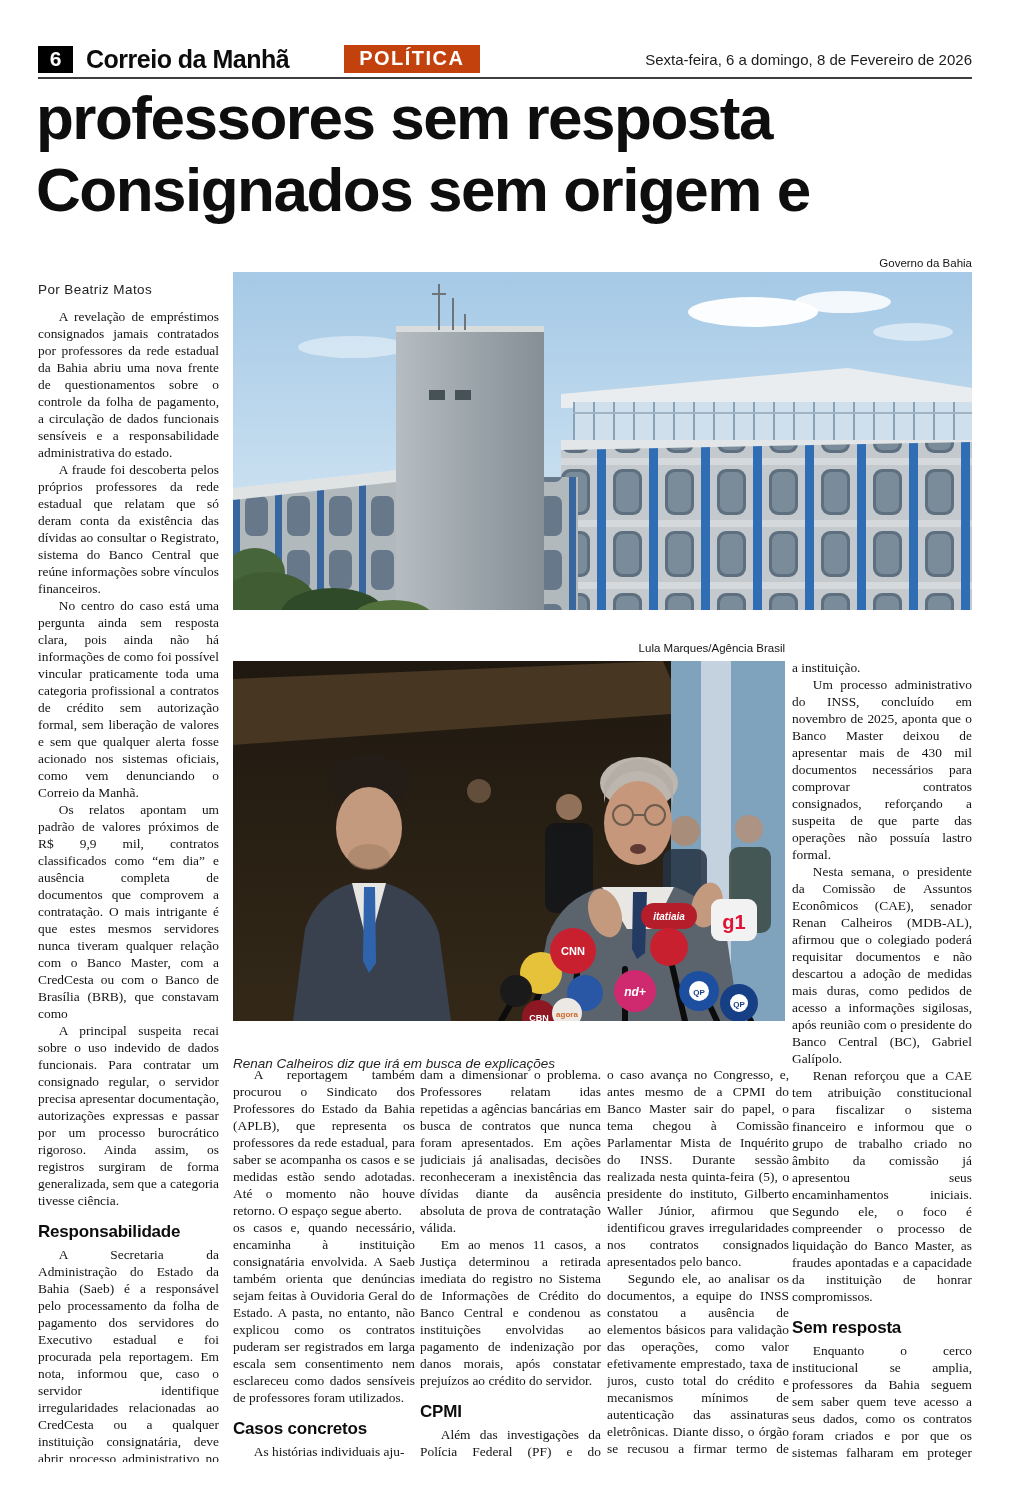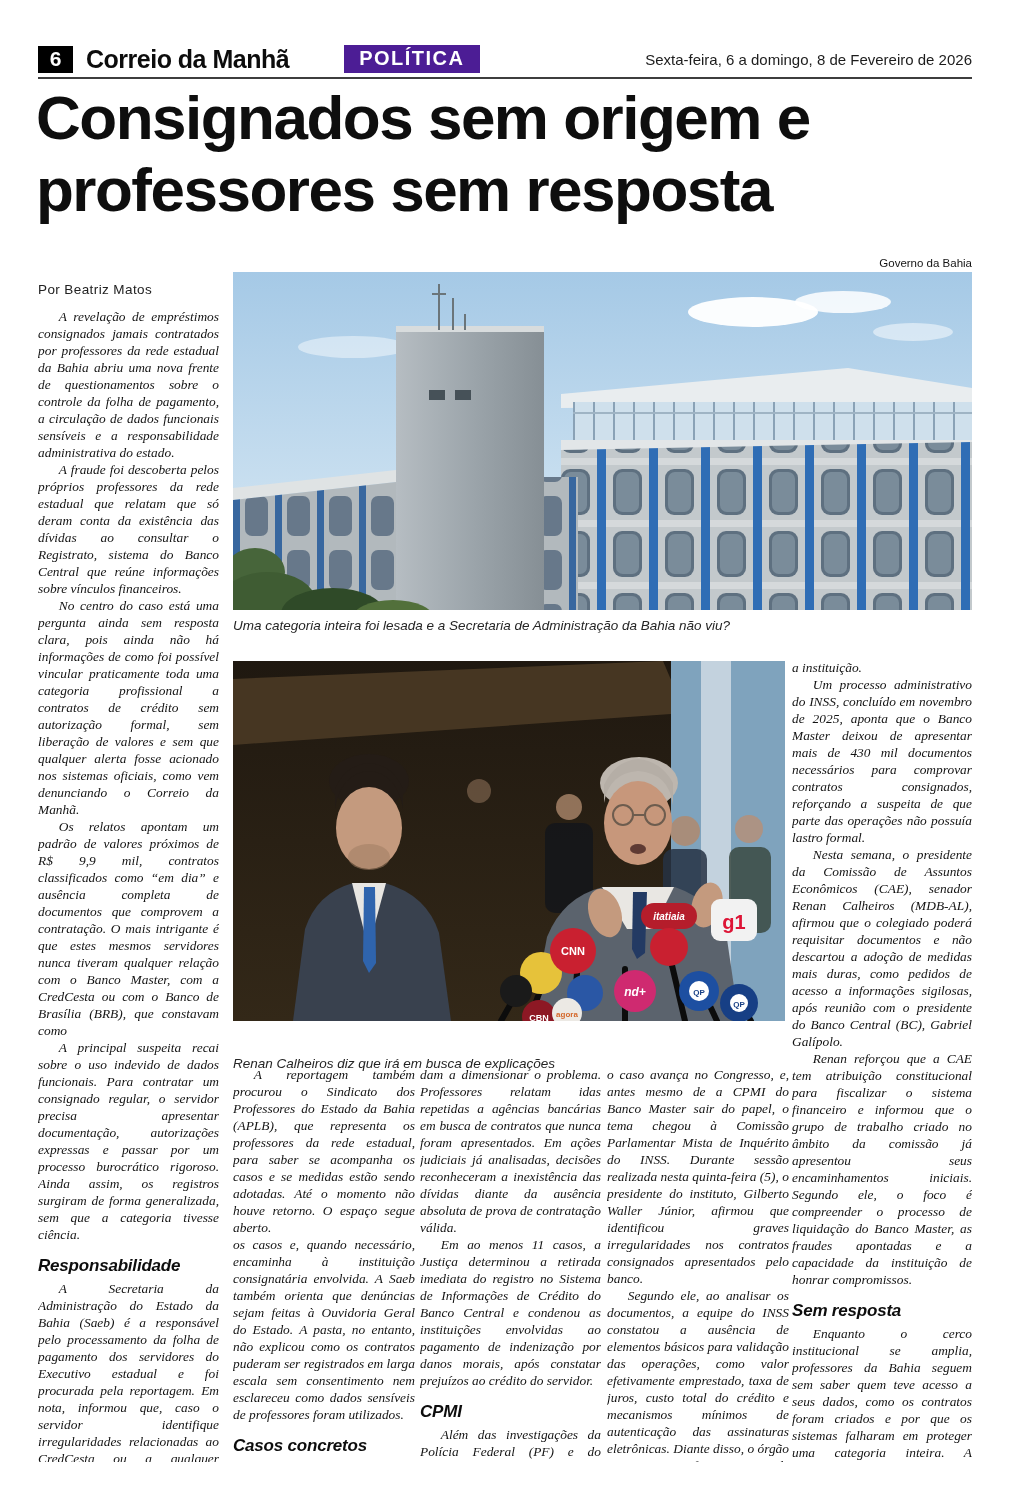--- a/index.html
+++ b/index.html
@@ -8,21 +8,21 @@
     position:relative; width:1010px; height:1488px; background:#fff;
     font-family:"Liberation Serif", serif; overflow:hidden;
   }
   
   .masthead { position:absolute; left:38px; right:38px; top:44px; height:30px;
     display:flex; align-items:center; }
   .page-num { background:#000; color:#fff; font:700 21px "Liberation Sans", sans-serif;
     width:35px; height:27px; display:flex; align-items:center; justify-content:center; }
   .paper-name { font-family:Liberation Sans, sans-serif; font-weight:700; font-size:25px;
     color:#0c0c0c; margin-left:13px; letter-spacing:-0.5px; }
-  .section-tag { background:#4c1d95; color:#fff; font:700 20px "Liberation Sans", sans-serif;
+  .section-tag { background:#c2410c; color:#fff; font:700 20px "Liberation Sans", sans-serif;
     padding:2px 15px 3px; margin-left:55px; letter-spacing:1.5px; }
   .edition-date { margin-left:auto; font:400 15px "Liberation Sans", sans-serif; color:#1c1c1c; }
   .head-rule { position:absolute; left:38px; right:38px; top:77px; border-top:2px solid #3e3e3e; }
   
   .headline { position:absolute; left:36px; top:82px; width:945px;
     font-family:"Liberation Sans", sans-serif; font-weight:700; font-size:62px;
     line-height:1.16; letter-spacing:-1.5px; color:#0e0e0e; }
   .subheadline { position:absolute; left:38px; top:224px; width:900px;
     font:400 23px "Liberation Sans", sans-serif; color:#2b2b2b; letter-spacing:-0.2px; }
   .credit { font:400 11.5px "Liberation Sans", sans-serif; color:#141414; }
@@ -32,21 +32,21 @@
     font:400 13.5px "Liberation Sans", sans-serif; color:#222; letter-spacing:0.4px; }
   
   .photo { position:absolute; overflow:hidden; background:#cfd8de; }
   .photo svg { display:block; width:100%; height:100%; }
   .photo-1 { left:233px; top:272px; width:739px; height:338px; }
   .photo-2 { left:233px; top:661px; width:552px; height:360px; }
   .caption { font:italic 400 13.5px "Liberation Sans", sans-serif; color:#252525; }
   .caption-1 { position:absolute; left:233px; top:618px; width:739px; }
   .caption-2 { position:absolute; left:233px; top:1028px; width:552px;margin-top:28px; }
   
-  .col { position:absolute; overflow:hidden;font-style:italic; }
+  .col { position:absolute; overflow:hidden; }
   .col-1 { left:38px;  top:308px;  width:181px; height:1154px; }
   .col-2 { left:233px; top:1066px; width:182px; height:396px; }
   .col-3 { left:420px; top:1066px; width:181px; height:396px; }
   .col-4 { left:607px; top:1066px; width:182px; height:396px; }
   .col-5 { left:792px; top:659px;  width:180px; height:803px; }
   .col-para { font-family:"Liberation Serif", serif; font-size:13.4px; line-height:17px;
     color:#131313; text-align:justify; text-indent:1.55em;
     hyphens:auto; -webkit-hyphens:auto; }
   .col-para.no-indent { text-indent:0; }
   .col-subhead { font-family:"Liberation Sans", sans-serif; font-weight:700; font-size:17px;
@@ -59,22 +59,22 @@
 
   <div class="masthead">
     <div class="page-num">6</div>
     <div class="paper-name">Correio da Manhã</div>
     <div class="section-tag">POLÍTICA</div>
     <div class="edition-date">Sexta-feira, 6 a domingo, 8 de Fevereiro de 2026</div>
   </div>
   <div class="head-rule"></div>
 
   <div class="headline">
+    <div>professores sem resposta</div>
     <div>Consignados sem origem e</div>
-    <div>professores sem resposta</div>
   </div>
 
   <div class="credit credit-1">Governo da Bahia</div>
   <div class="byline">Por Beatriz Matos</div>
 
   <div class="photo photo-1">
     <svg viewBox="0 0 739 338" preserveAspectRatio="none">
       <defs>
         <linearGradient id="sky" x1="0" y1="0" x2="0" y2="1">
           <stop offset="0" stop-color="#a5c9e6"></stop>
@@ -133,21 +133,21 @@
 
       <g>
         <ellipse cx="22" cy="300" rx="30" ry="24" fill="#47653a"></ellipse>
         <ellipse cx="35" cy="330" rx="48" ry="30" fill="#3f5c33"></ellipse>
         <ellipse cx="100" cy="342" rx="52" ry="26" fill="#2f4a28"></ellipse>
         <ellipse cx="160" cy="348" rx="42" ry="20" fill="#52703b"></ellipse>
         <ellipse cx="210" cy="352" rx="34" ry="14" fill="#6b8a4a"></ellipse>
       </g>
     </svg>
   </div>
-  <div class="caption caption-1">Uma categoria inteira foi lesada e a Secretaria de Administração da Bahia não viu?</div>
+  <div class="credit credit-2">Lula Marques/Agência Brasil</div>
 
   <div class="photo photo-2">
     <svg viewBox="0 0 552 360" preserveAspectRatio="none">
       <defs>
         <linearGradient id="bg2" x1="0" y1="0" x2="0" y2="1">
           <stop offset="0" stop-color="#1f1810"></stop>
             <stop offset="1" stop-color="#332818"></stop>
         </linearGradient>
       </defs>
       <rect width="552" height="360" fill="url(#bg2)"></rect>

